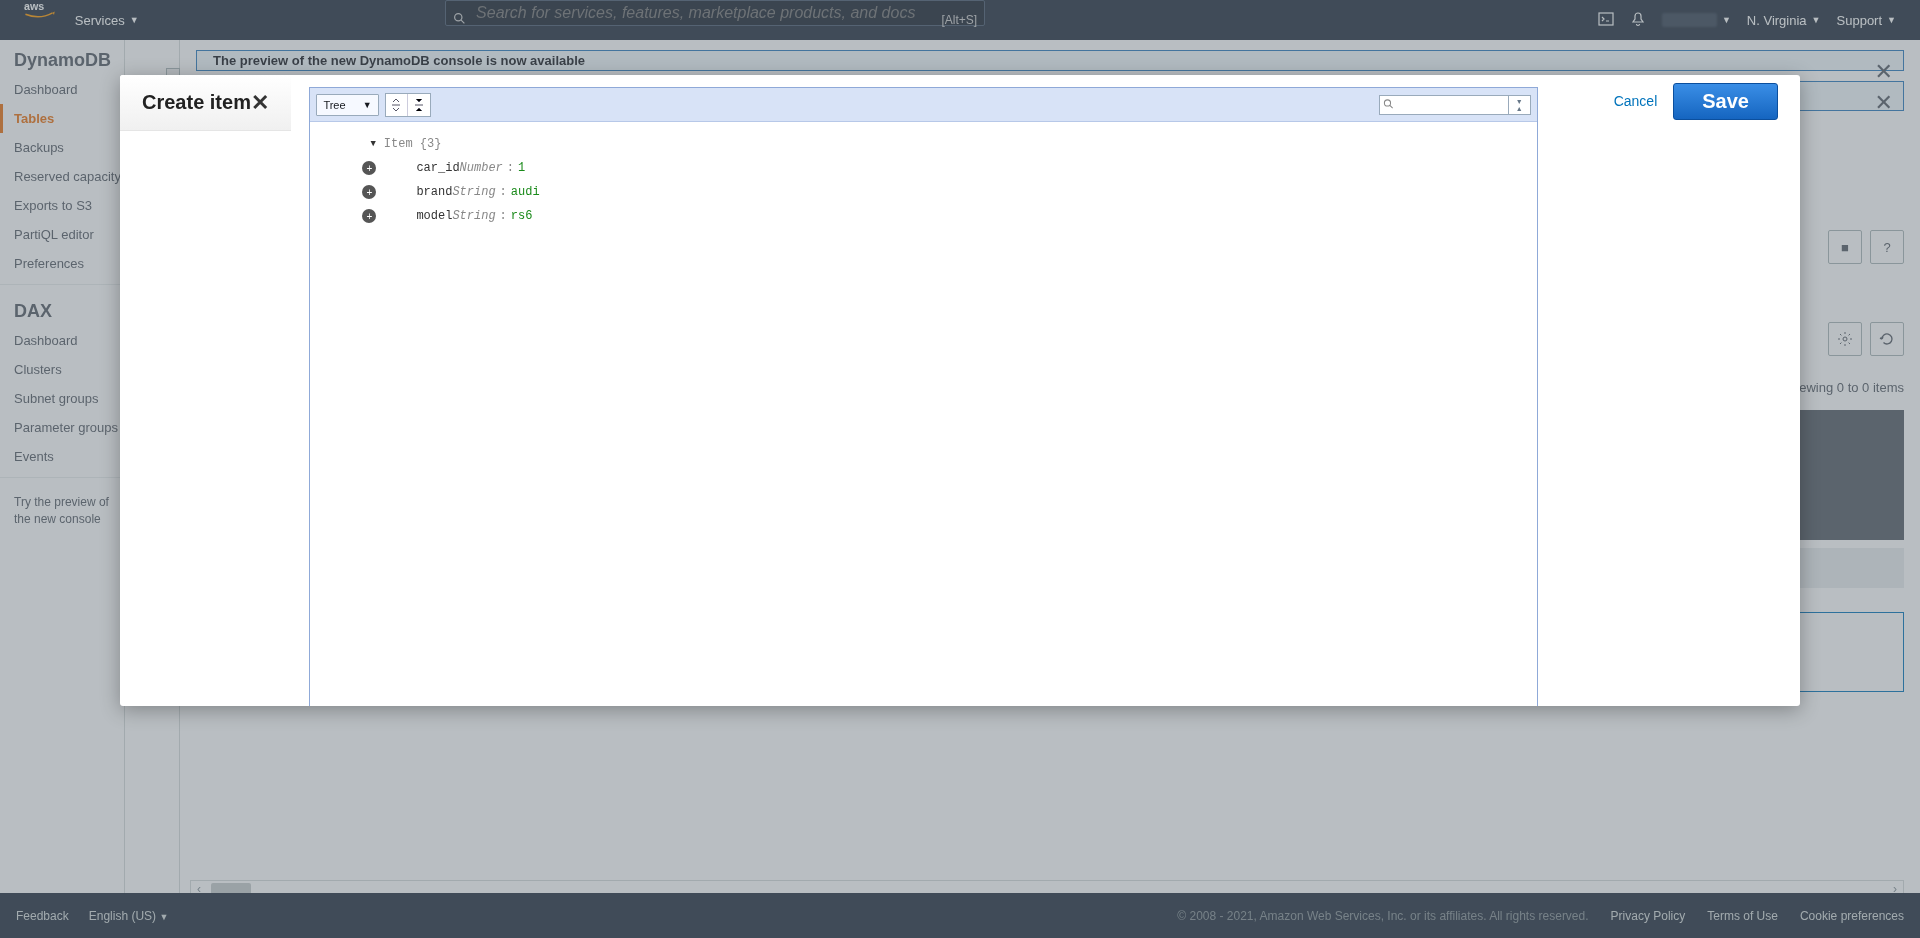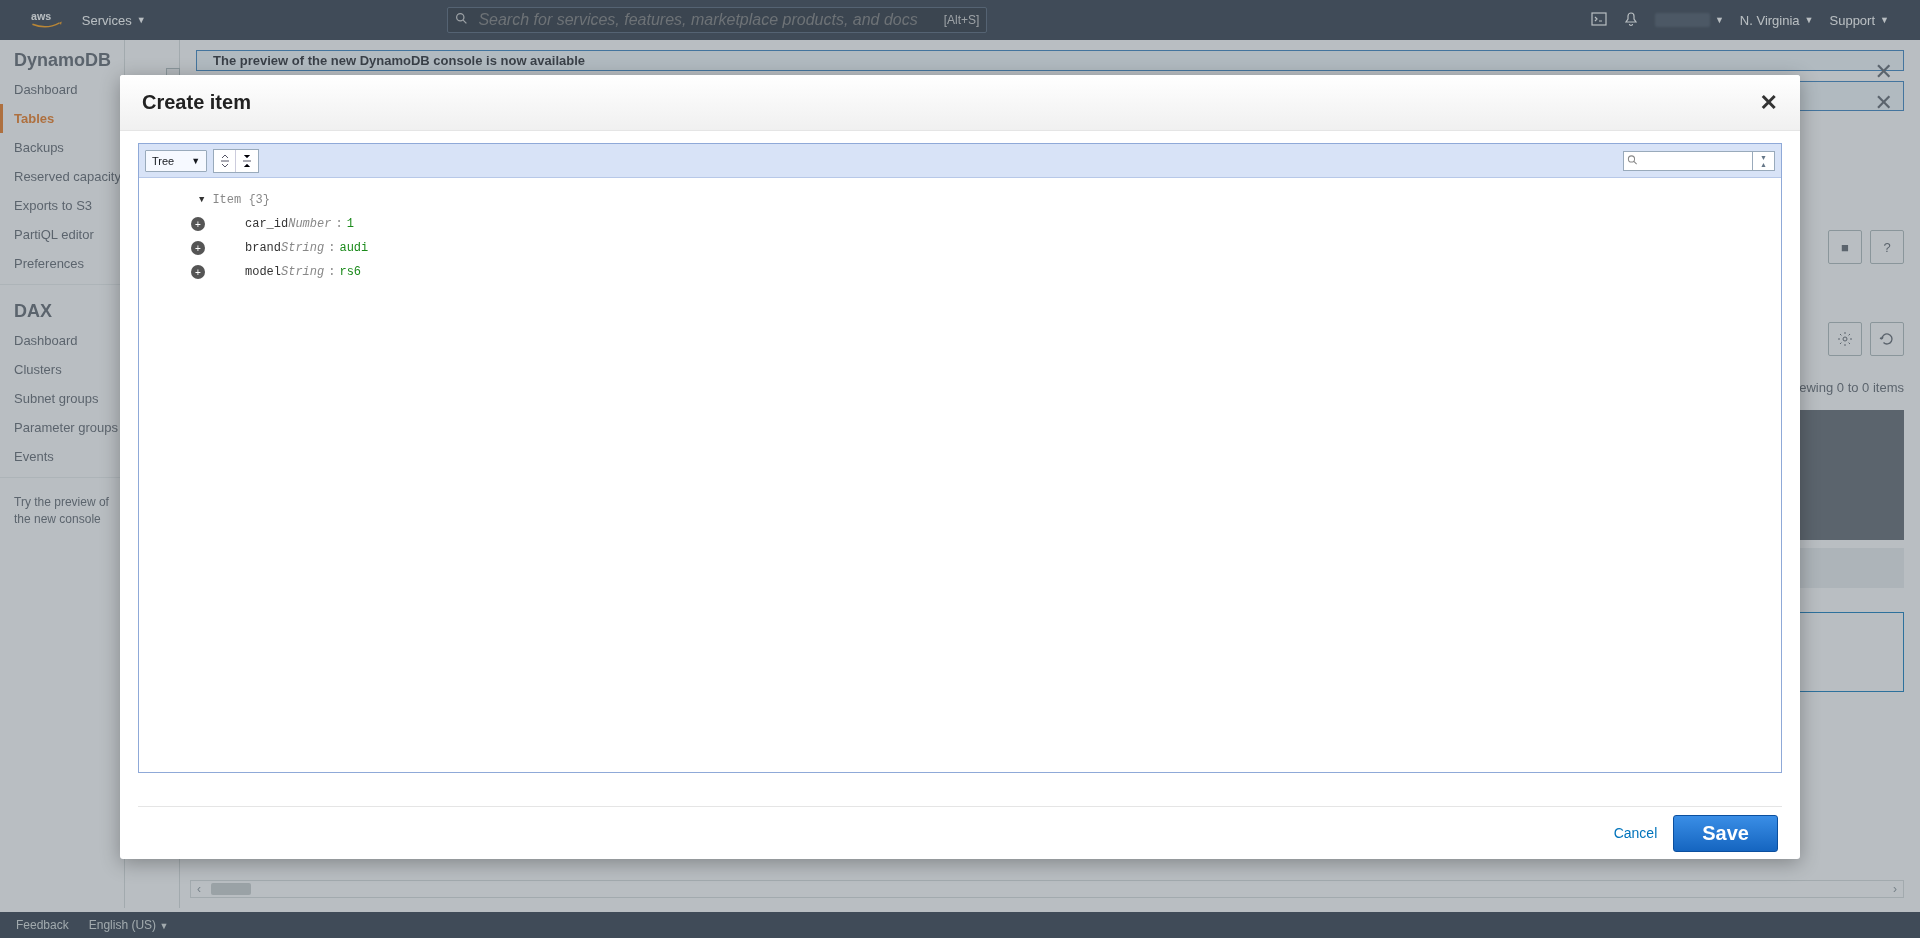--- a/index.html
+++ b/index.html
@@ -1,19 +1,19 @@
 <!DOCTYPE html>
 <html><head>
 <meta charset="utf-8">
 <style>
 * { box-sizing: border-box; margin: 0; padding: 0; }
 body { font-family: "Amazon Ember", Arial, sans-serif; font-size: 13px; color: #16191f; background: #fff; overflow: hidden; width: 1920px; height: 938px; position: relative; }
 
 
-.topnav { background: #232f3e; height: 40px; display: flex; align-items: center; color: #fff; padding: 0 31px; }
+.topnav { background: #232f3e; height: 40px; display: flex; color: #fff; padding: 0 24px; }
 .aws-logo-svg { height: 20px; margin-right: 18px; }
 .services-btn { color: #fff; font-size: 13px; cursor: pointer; display:flex; align-items:center; gap:5px;}
 .topnav-search { margin-left: auto; margin-right: auto; position:relative; }
 .topnav-search input { width: 540px; height: 26px; background: #1a2330; border: 1px solid #4a5a70; color: #ccc; padding: 0 8px 0 30px; font-style: italic; font-size: 16px; border-radius:2px;}
 .topnav-search .kbd { position:absolute; right:8px; top:50%; transform:translateY(-50%); color:#ccc; font-size:12px; font-style:normal;}
 .topnav-search .mag { position:absolute; left:8px; top:50%; transform:translateY(-50%); color:#ccc;}
 .topnav-right { display:flex; align-items:center; gap:16px; margin-left:auto;}
 .topnav-right .icn { color:#fff; font-size:15px; cursor:pointer;}
 .topnav-right .txtitem { color:#fff; font-size:13px; display:flex; align-items:center; gap:5px; cursor:pointer;}
 .acct-blur { width:55px; height:14px; background:#3a4657; border-radius:2px; filter:blur(1px);}
@@ -40,30 +40,30 @@
 .viewingline { position:absolute; right:16px; top:340px; font-size:13px; color:#545b64;}
 .darkstrip { position:absolute; right:16px; top:370px; width:350px; height:130px; background:#545b64;}
 .lightstrip { position:absolute; right:16px; top:508px; width:350px; height:40px; background:#e9edef;}
 .tipbox { position:absolute; right:16px; top:572px; width:350px; height:80px; border:1px solid #0073bb; padding:12px 14px; color:#16191f; font-size:13px;}
 
 
 .hscroll { position:absolute; left:190px; right:16px; bottom:40px; height:18px; border:1px solid #d5dbdb; display:flex; align-items:center; justify-content:space-between; padding:0 6px; color:#879196; font-size:12px;}
 .hscroll .thumb { position:absolute; left:20px; top:2px; width:40px; height:12px; background:#c7cccd; border-radius:2px;}
 
 
-.footer { position:absolute; left:0; right:0; bottom:0; height:26px; background:#232f3e; color:#d5dbdb; display:flex; align-items:center; padding:0 16px; font-size:12px;}
+.footer { position:absolute; left:0; right:0; bottom:0; height:45px; background:#232f3e; color:#d5dbdb; display:flex; align-items:center; padding:0 16px; font-size:12px;}
 .footer .left { display:flex; gap:20px;}
 .footer .right { margin-left:auto; display:flex; gap:22px; align-items:center;}
 .footer .copy { color:#879196;}
 
 
 .overlay { position:absolute; inset:0; background:rgba(100,110,120,0.45); display:flex; align-items:flex-start; justify-content:center; padding-top:75px;}
 
 
-.modal { width:1680px; height:784px; background:#fff; border-radius:3px; box-shadow:0 4px 20px rgba(0,0,0,.3); display:flex; flex-direction:column;}
+.modal { width:1680px; height:631px; background:#fff; border-radius:3px; box-shadow:0 4px 20px rgba(0,0,0,.3); display:flex; }
 .modal-header { height:56px; display:flex; align-items:center; padding:0 22px; background: linear-gradient(#ffffff,#f0f0f0); border-bottom:1px solid #e5e5e5; border-top-left-radius:3px; border-top-right-radius:3px;}
 .modal-title { font-size:20px; font-weight:bold; color:#222;}
 .modal-header .closex { margin-left:auto; font-size:22px; font-weight:bold; cursor:pointer; color:#333;}
 
 .modal-body { flex:1; padding:12px 18px 10px; overflow:hidden;}
 .editor-outer { border:1px solid #8fa9d8; height:630px; display:flex; flex-direction:column;}
 .editor-toolbar { height:34px; background:#d8e3f7; border-bottom:1px solid #b7c8e8; display:flex; align-items:center; padding:0 6px; gap:6px;}
 .tree-dd { height:22px; border:1px solid #9ab; background:#f6f9ff; display:flex; align-items:center; padding:0 6px; font-size:11px; cursor:pointer; border-radius:1px;gap:7px;}
 .mini-btn { width:22px; height:22px; border:1px solid #9ab; background:#fff; cursor:pointer; display:flex; align-items:center; justify-content:center; font-size:9px; color:#556;}
 .mini-btn-group { display:flex; border:1px solid #9ab; }
@@ -201,20 +201,26 @@
 <div class="hscroll">
   <span>‹</span>
     <span class="thumb"></span>
     <span>›</span>
 </div>
 
 <div class="footer">
   <div class="left">
     <span>Feedback</span>
     <span><span>English (US)</span> <span class="caret-down">▼</span></span>
+  </div>
+  <div class="right">
+    <span class="copy">© 2008 - 2021, Amazon Web Services, Inc. or its affiliates. All rights reserved.</span>
+    <span>Privacy Policy</span>
+    <span>Terms of Use</span>
+    <span>Cookie preferences</span>
   </div>
 </div>
 
 <div class="overlay">
   <div class="modal">
     <div class="modal-header">
       <div class="modal-title">Create item</div>
       <div class="closex">✕</div>
     </div>
     <div class="modal-body">

